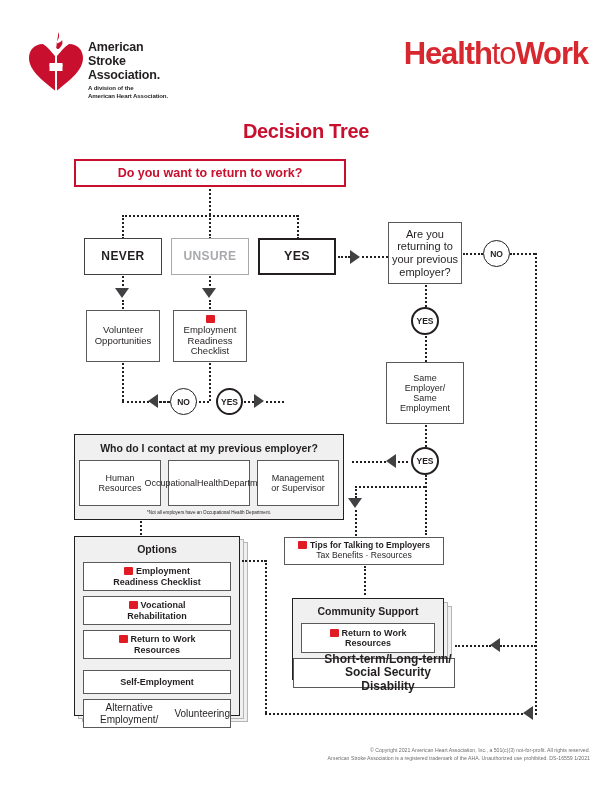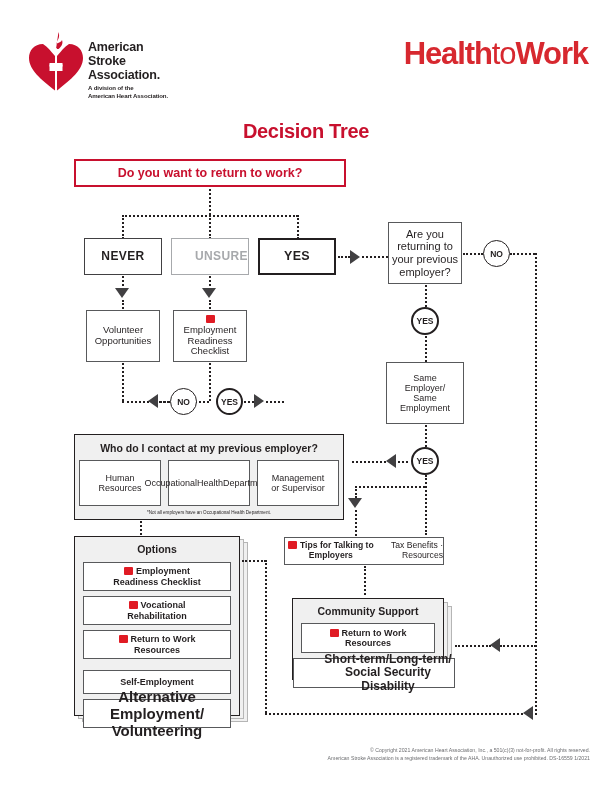--- a/index.html
+++ b/index.html
@@ -91,21 +91,21 @@
 
   <div class="abs dv" style="left:209px;top:189px;height:26px;"></div>
   <div class="abs dh" style="left:122px;top:215px;width:176px;"></div>
   <div class="abs dv" style="left:122px;top:215px;height:24px;"></div>
   <div class="abs dv" style="left:209px;top:215px;height:24px;"></div>
   <div class="abs dv" style="left:297px;top:215px;height:24px;"></div>
 
   <div class="abs bx bk-dark" style="left:84px;top:238px;width:78px;height:37px;font-size:12px;letter-spacing:0.4px;">
     <span>NEVER</span>
   </div>
-  <div class="abs bx bk-gray" style="left:171px;top:238px;width:78px;height:37px;font-size:12px;letter-spacing:0.4px;justify-content:flex-end;">
+  <div class="abs bx bk-gray" style="left:171px;top:238px;width:78px;height:37px;font-size:12px;letter-spacing:0.4px;">
     <span>UNSURE</span>
   </div>
   <div class="abs bx bk" style="left:258px;top:238px;width:78px;height:37px;font-size:12.5px;letter-spacing:0.4px;">
     <span>YES</span>
   </div>
 
   <div class="abs dh" style="left:338px;top:256px;width:12px;"></div>
   <div class="abs ar ar-r" style="left:350px;top:250px;"></div>
   <div class="abs dh" style="left:362px;top:256px;width:26px;"></div>
 
@@ -228,27 +228,27 @@
 
     <div class="bx bk-thin" style="margin:5px auto 0;width:146px;height:27px;flex-direction:column;font-size:9px;font-weight:bold;">
       <div><span class="ricon"></span><span>Return to Work</span></div>
       <div>Resources</div>
     </div>
 
     <div class="bx bk-thin" style="margin:11px auto 0;width:146px;height:22px;font-size:9px;font-weight:bold;">
       <span>Self-Employment</span>
     </div>
 
-    <div class="bx bk-thin" style="margin:5px auto 0;width:146px;height:27px;flex-direction:column;font-size:15px;font-weight:bold;">
+    <div class="bx bk-thin" style="margin:5px auto 0;width:146px;height:27px;flex-direction:row;font-size:10px;font-weight:normal;">
       <div>Alternative Employment/</div>
       <div>Volunteering</div>
     </div>
   </div>
 
-  <div class="abs bx bk-thin" style="left:284px;top:537px;width:160px;height:28px;flex-direction:row;font-size:8.6px;font-weight:bold;">
+  <div class="abs bx bk-thin" style="left:284px;top:537px;width:160px;height:28px;flex-direction:column;font-size:8.6px;font-weight:bold;">
     <div><span class="ricon"></span><span>Tips for Talking to Employers</span></div>
     <div style="font-weight:normal;text-align:right;">Tax Benefits  ·  Resources</div>
   </div>
 
   <div class="abs dv" style="left:364px;top:566px;height:29px;"></div>
 
   <div class="abs panel-shadow" style="left:300px;top:606px;width:152px;height:82px;"></div>
   <div class="abs panel-shadow" style="left:296px;top:602px;width:152px;height:82px;"></div>
   <div class="abs panel" style="left:292px;top:598px;width:152px;height:82px;">
     <div class="panel-hd" style="margin-top:6px;">Community Support</div>

